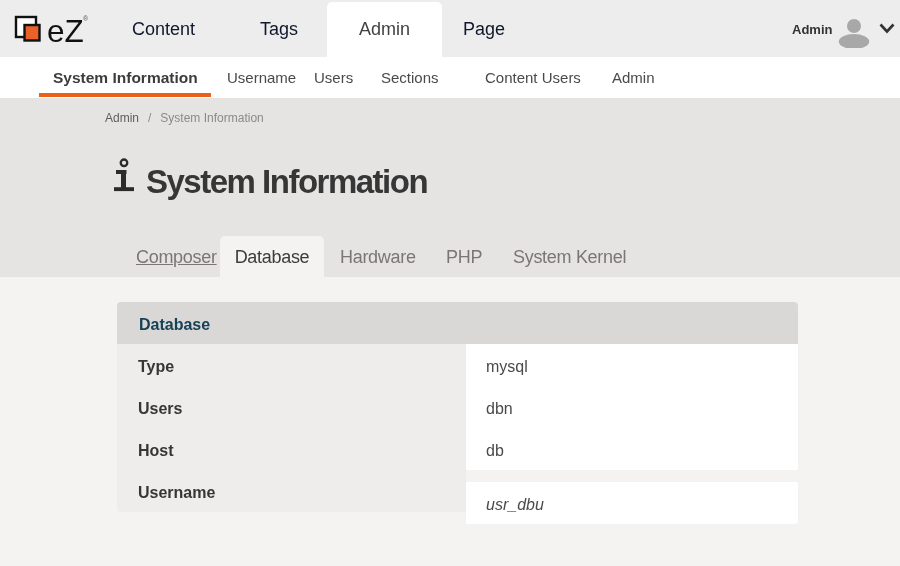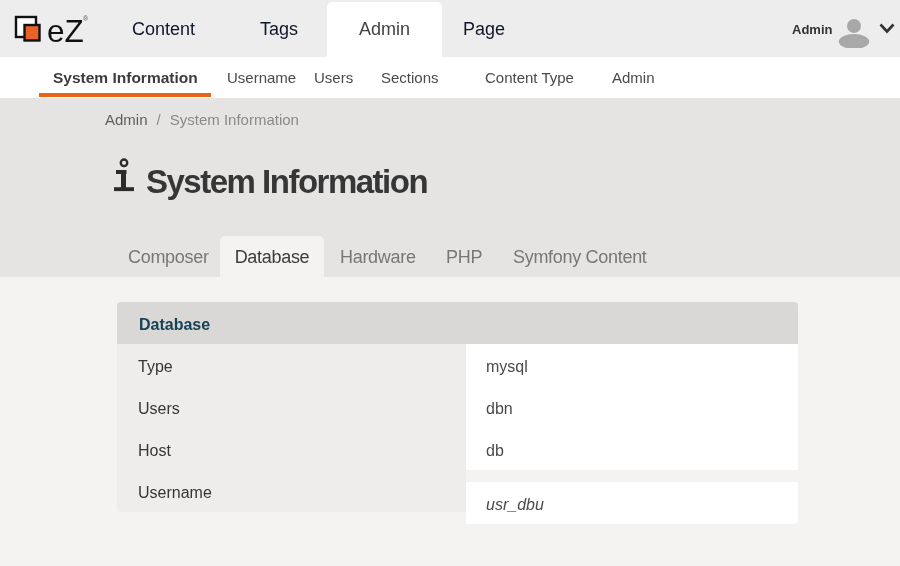--- a/index.html
+++ b/index.html
@@ -13,34 +13,34 @@
 #tab-admin { position:absolute; left:327px; top:2px; width:115px; height:55px; background:#ffffff; border-radius:5px 5px 0 0; line-height:55px; font-size:18px; color:#424242; text-align:center; }
 
 
 #subnav { position:absolute; left:0; top:57px; width:900px; height:41px; background:#ffffff; }
 .subitem { position:absolute; top:57px; height:41px; line-height:41px; font-size:15px; color:#4a4a4a; }
 #sub-active { font-weight:bold; color:#3c3c3c; font-size:15.5px; }
 #sub-underline { position:absolute; left:39px; top:93px; width:172px; height:4px; background:#e8621a; }
 
 
 #band { position:absolute; left:0; top:98px; width:900px; height:179px; background:#e5e4e3; }
-#crumb { position:absolute; left:105px; top:111px; font-size:15px; color:#5e5e5e; }
+#crumb { position:absolute; left:105px; top:111px; font-size:12px; color:#5e5e5e; }
 #crumb .sep { color:#8a8a8a; padding:0 9px; }
 #crumb .cur { color:#8a8a8a; }
 #title { position:absolute; left:146px; top:165px; font-size:33px; line-height:33px; font-weight:bold; color:#363636; letter-spacing:-1.5px; }
 
 
 .tab { position:absolute; top:236px; height:42px; line-height:42px; font-size:18px; letter-spacing:-0.3px; color:#7a7674; }
 #tab-db { position:absolute; left:220px; top:236px; width:104px; height:41px; background:#f4f3f2; border-radius:5px 5px 0 0; line-height:42px; color:#3c3c3c; text-align:center; font-size:18px; letter-spacing:-0.3px; }
 
 
 #thead { position:absolute; left:117px; top:302px; width:681px; height:42px; background:#d9d8d7; border-radius:4px 4px 0 0; }
 #thead span { position:absolute; left:22px; top:2px; line-height:42px; font-weight:bold; font-size:16px; color:#164157; }
 .rowlabel { position:absolute; left:117px; width:349px; height:42px; background:#eeedec; }
-.rowlabel span { position:absolute; left:21px; top:1.5px; line-height:42px; font-weight:normal; font-size:16px; color:#363636; }
+.rowlabel span { position:absolute; left:21px; top:1.5px; line-height:42px; font-weight:bold; font-size:16px; color:#363636; }
 .rowval { position:absolute; left:466px; width:332px; height:42px; background:#ffffff; }
 .rowval span { position:absolute; left:20px; top:1.5px; line-height:42px; font-size:16px; color:#4a4a4a; }
 </style>
 </head>
 <body>
 <div id="topbar"></div>
 <div id="tab-admin">Admin</div>
 <div class="topnav" style="left:131px;width:65px;">Content</div>
 <div class="topnav" style="left:260px;width:35px;">Tags</div>
 <div class="topnav" style="left:449px;width:41px;margin-left:14px;">Page</div>
@@ -61,39 +61,39 @@
 <svg class="abs" style="left:879px;top:23px;" width="16" height="11" viewBox="0 0 16 11">
   <polyline points="1.5,1.5 8,8.5 14.5,1.5" fill="none" stroke="#333333" stroke-width="2.6"></polyline>
 </svg>
 
 <div id="subnav"></div>
 <div class="subitem" id="sub-active" style="left:53px;">System Information</div>
 <div id="sub-underline"></div>
 <div class="subitem" style="left:227px;">Username</div>
 <div class="subitem" style="left:314px;">Users</div>
 <div class="subitem" style="left:381px;">Sections</div>
-<div class="subitem" style="left:485px;">Content Type</div>
+<div class="subitem" style="left:485px;">Content Users</div>
 <div class="subitem" style="left:612px;">Admin</div>
 
 <div id="band"></div>
 <div id="crumb">Admin<span class="sep">/</span><span class="cur">System Information</span></div>
 
 <svg class="abs" style="left:113px;top:153px;" width="22" height="39" viewBox="0 0 22 39">
   <circle cx="11" cy="9.8" r="3.3" fill="none" stroke="#2b2b2b" stroke-width="2.3"></circle>
   <rect x="3" y="17" width="10.5" height="4" fill="#2b2b2b"></rect>
   <rect x="8" y="17" width="5" height="18" fill="#2b2b2b"></rect>
   <rect x="1" y="34.2" width="20" height="3.9" fill="#2b2b2b"></rect>
 </svg>
 <div id="title">System Information</div>
 
-<div class="tab" style="left:128px;">Composer</div>
+<div class="tab" style="left:136px;text-decoration:underline;">Composer</div>
 <div id="tab-db">Database</div>
 <div class="tab" style="left:340px;">Hardware</div>
 <div class="tab" style="left:446px;">PHP</div>
-<div class="tab" style="left:513px;">Symfony Content</div>
+<div class="tab" style="left:513px;">System Kernel</div>
 
 <div id="thead">
     <span style="color:#164157;">Database</span>
   </div>
 <div class="rowlabel" style="top:344px;">
     <span>Type</span>
   </div>
 <div class="rowval" style="top:344px;">
     <span>mysql</span>
   </div>

